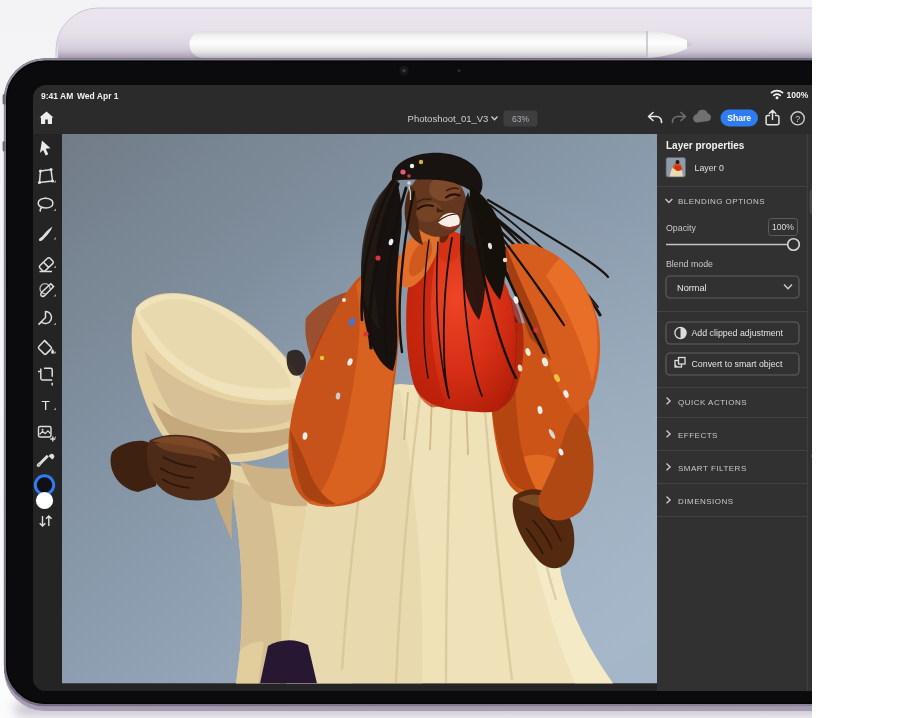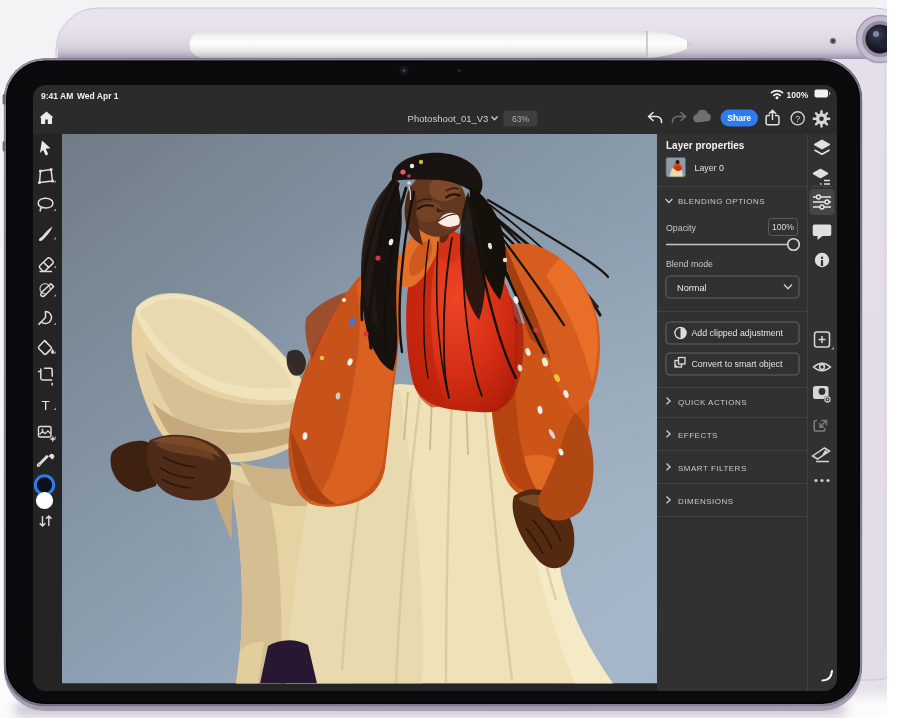--- a/index.html
+++ b/index.html
@@ -1,16 +1,16 @@
 <!DOCTYPE html>
 <html><head>
 <meta charset="utf-8">
 <style>
 html,body{margin:0;padding:0;background:#ffffff;}
-#stage{position:relative;width:887px;height:718px;overflow:hidden;font-family:"Liberation Sans",sans-serif;}
+#stage{position:relative;width:812px;height:718px;overflow:hidden;font-family:"Liberation Sans",sans-serif;}
 text{font-family:"Liberation Sans",sans-serif;}
 </style>
 </head>
 <body>
 <div id="stage">
 <svg width="920" height="718" viewBox="0 0 920 718">
 <defs>
 <linearGradient id="pagebg" x1="0" y1="0" x2="0" y2="1">
 <stop offset="0" stop-color="#f3f2f4"></stop>
           <stop offset="0.75" stop-color="#f7f6f8"></stop>

